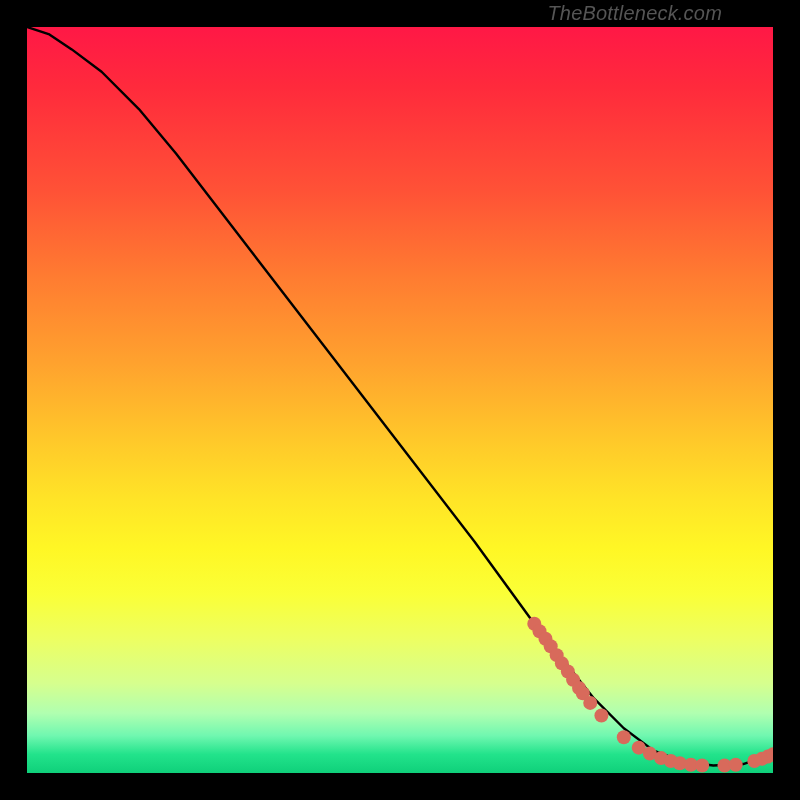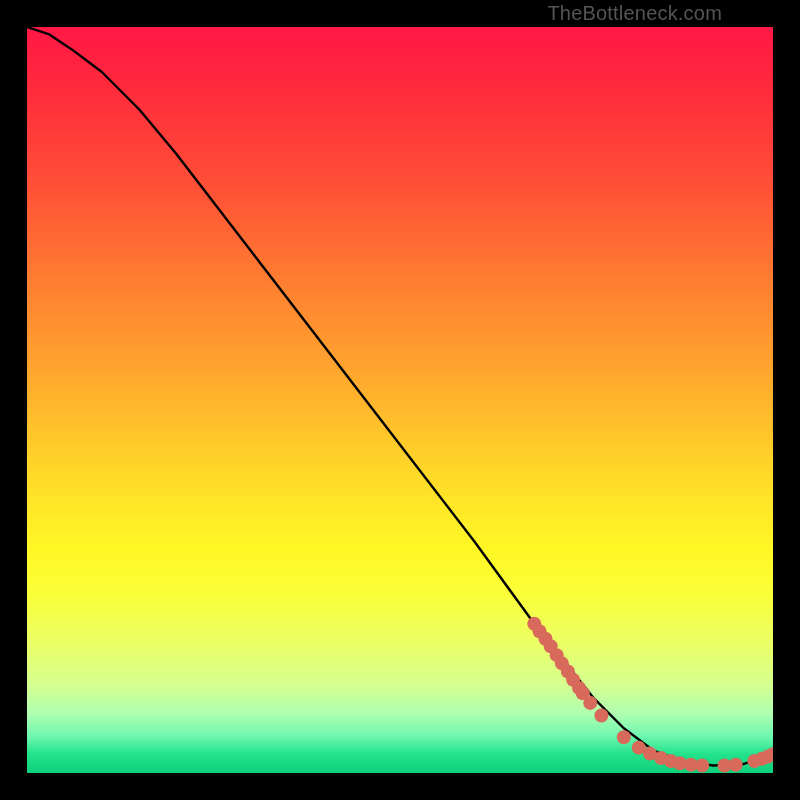--- a/index.html
+++ b/index.html
@@ -9,20 +9,21 @@
     height: 800px;
     background: #000;
     overflow: hidden;
     font-family: Arial, Helvetica, sans-serif;
   }
   .stage {
     position: relative;
     width: 736px;
     height: 800px;
     background: #000;
+    font-style: italic;
   }
   .watermark {
     position: absolute;
     top: 2px;
     right: 14px;
     color: #555;
     font-size: 20px;
     font-weight: 500;
     letter-spacing: 0.2px;
     z-index: 5;

